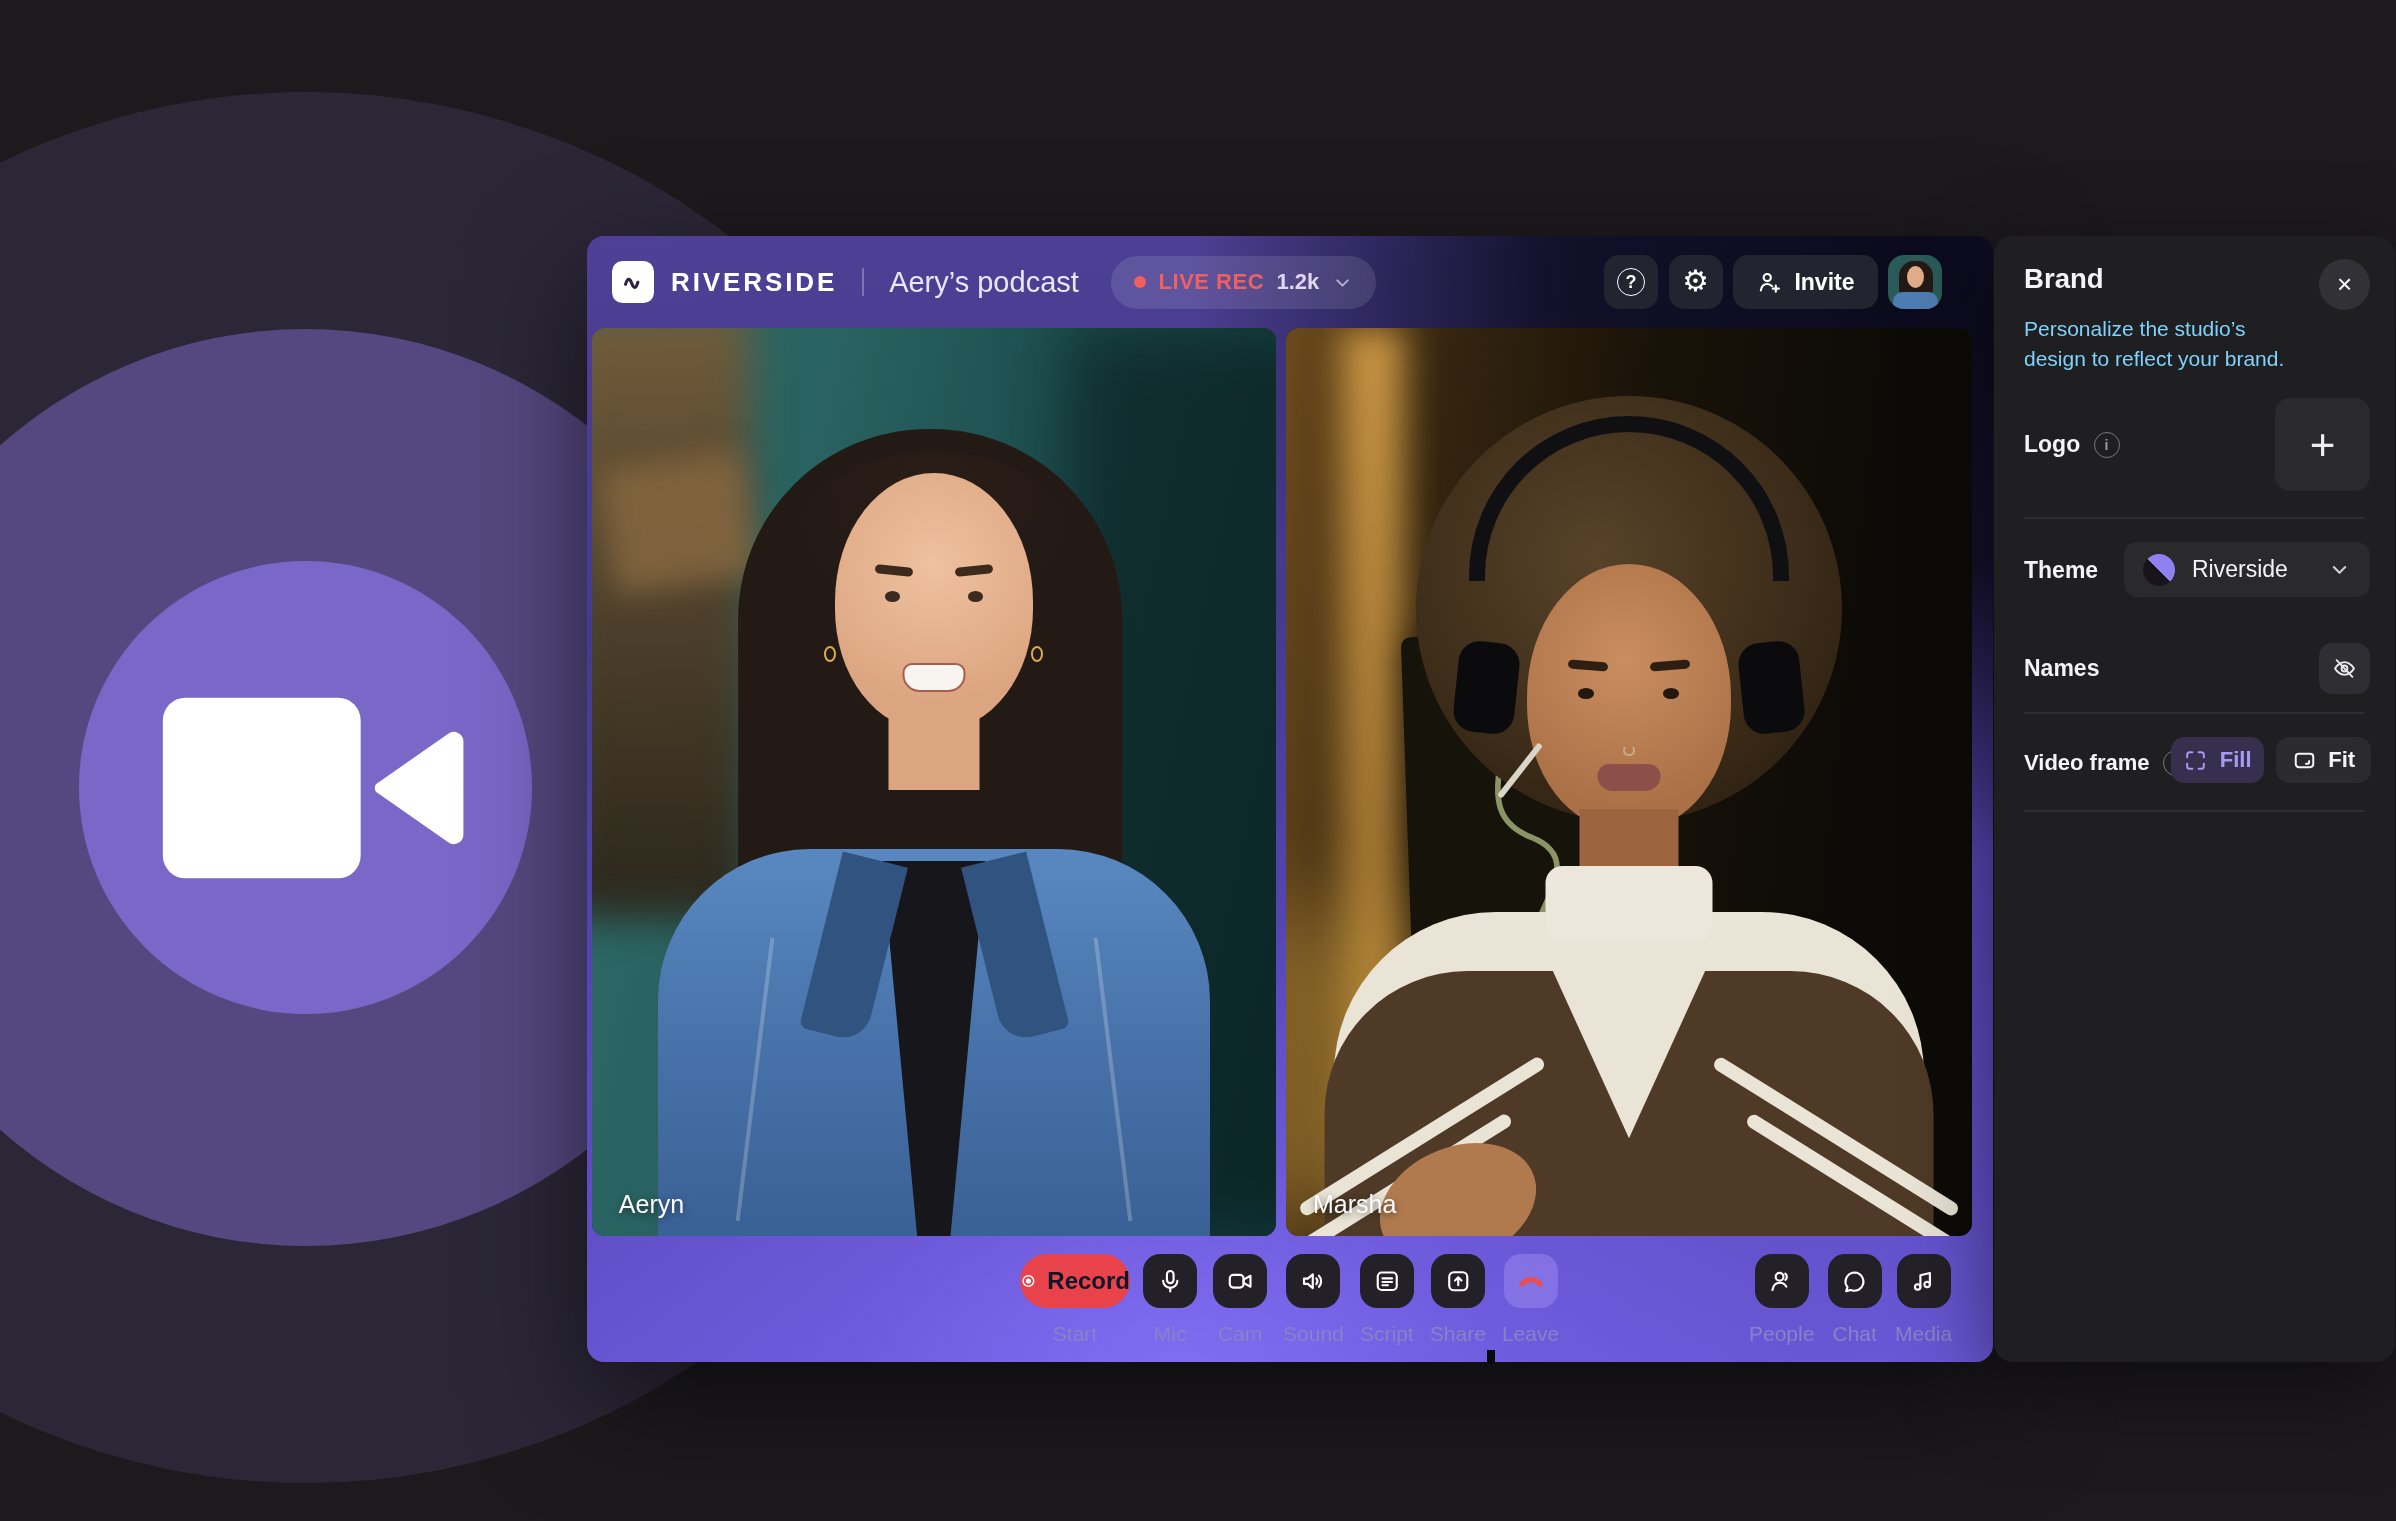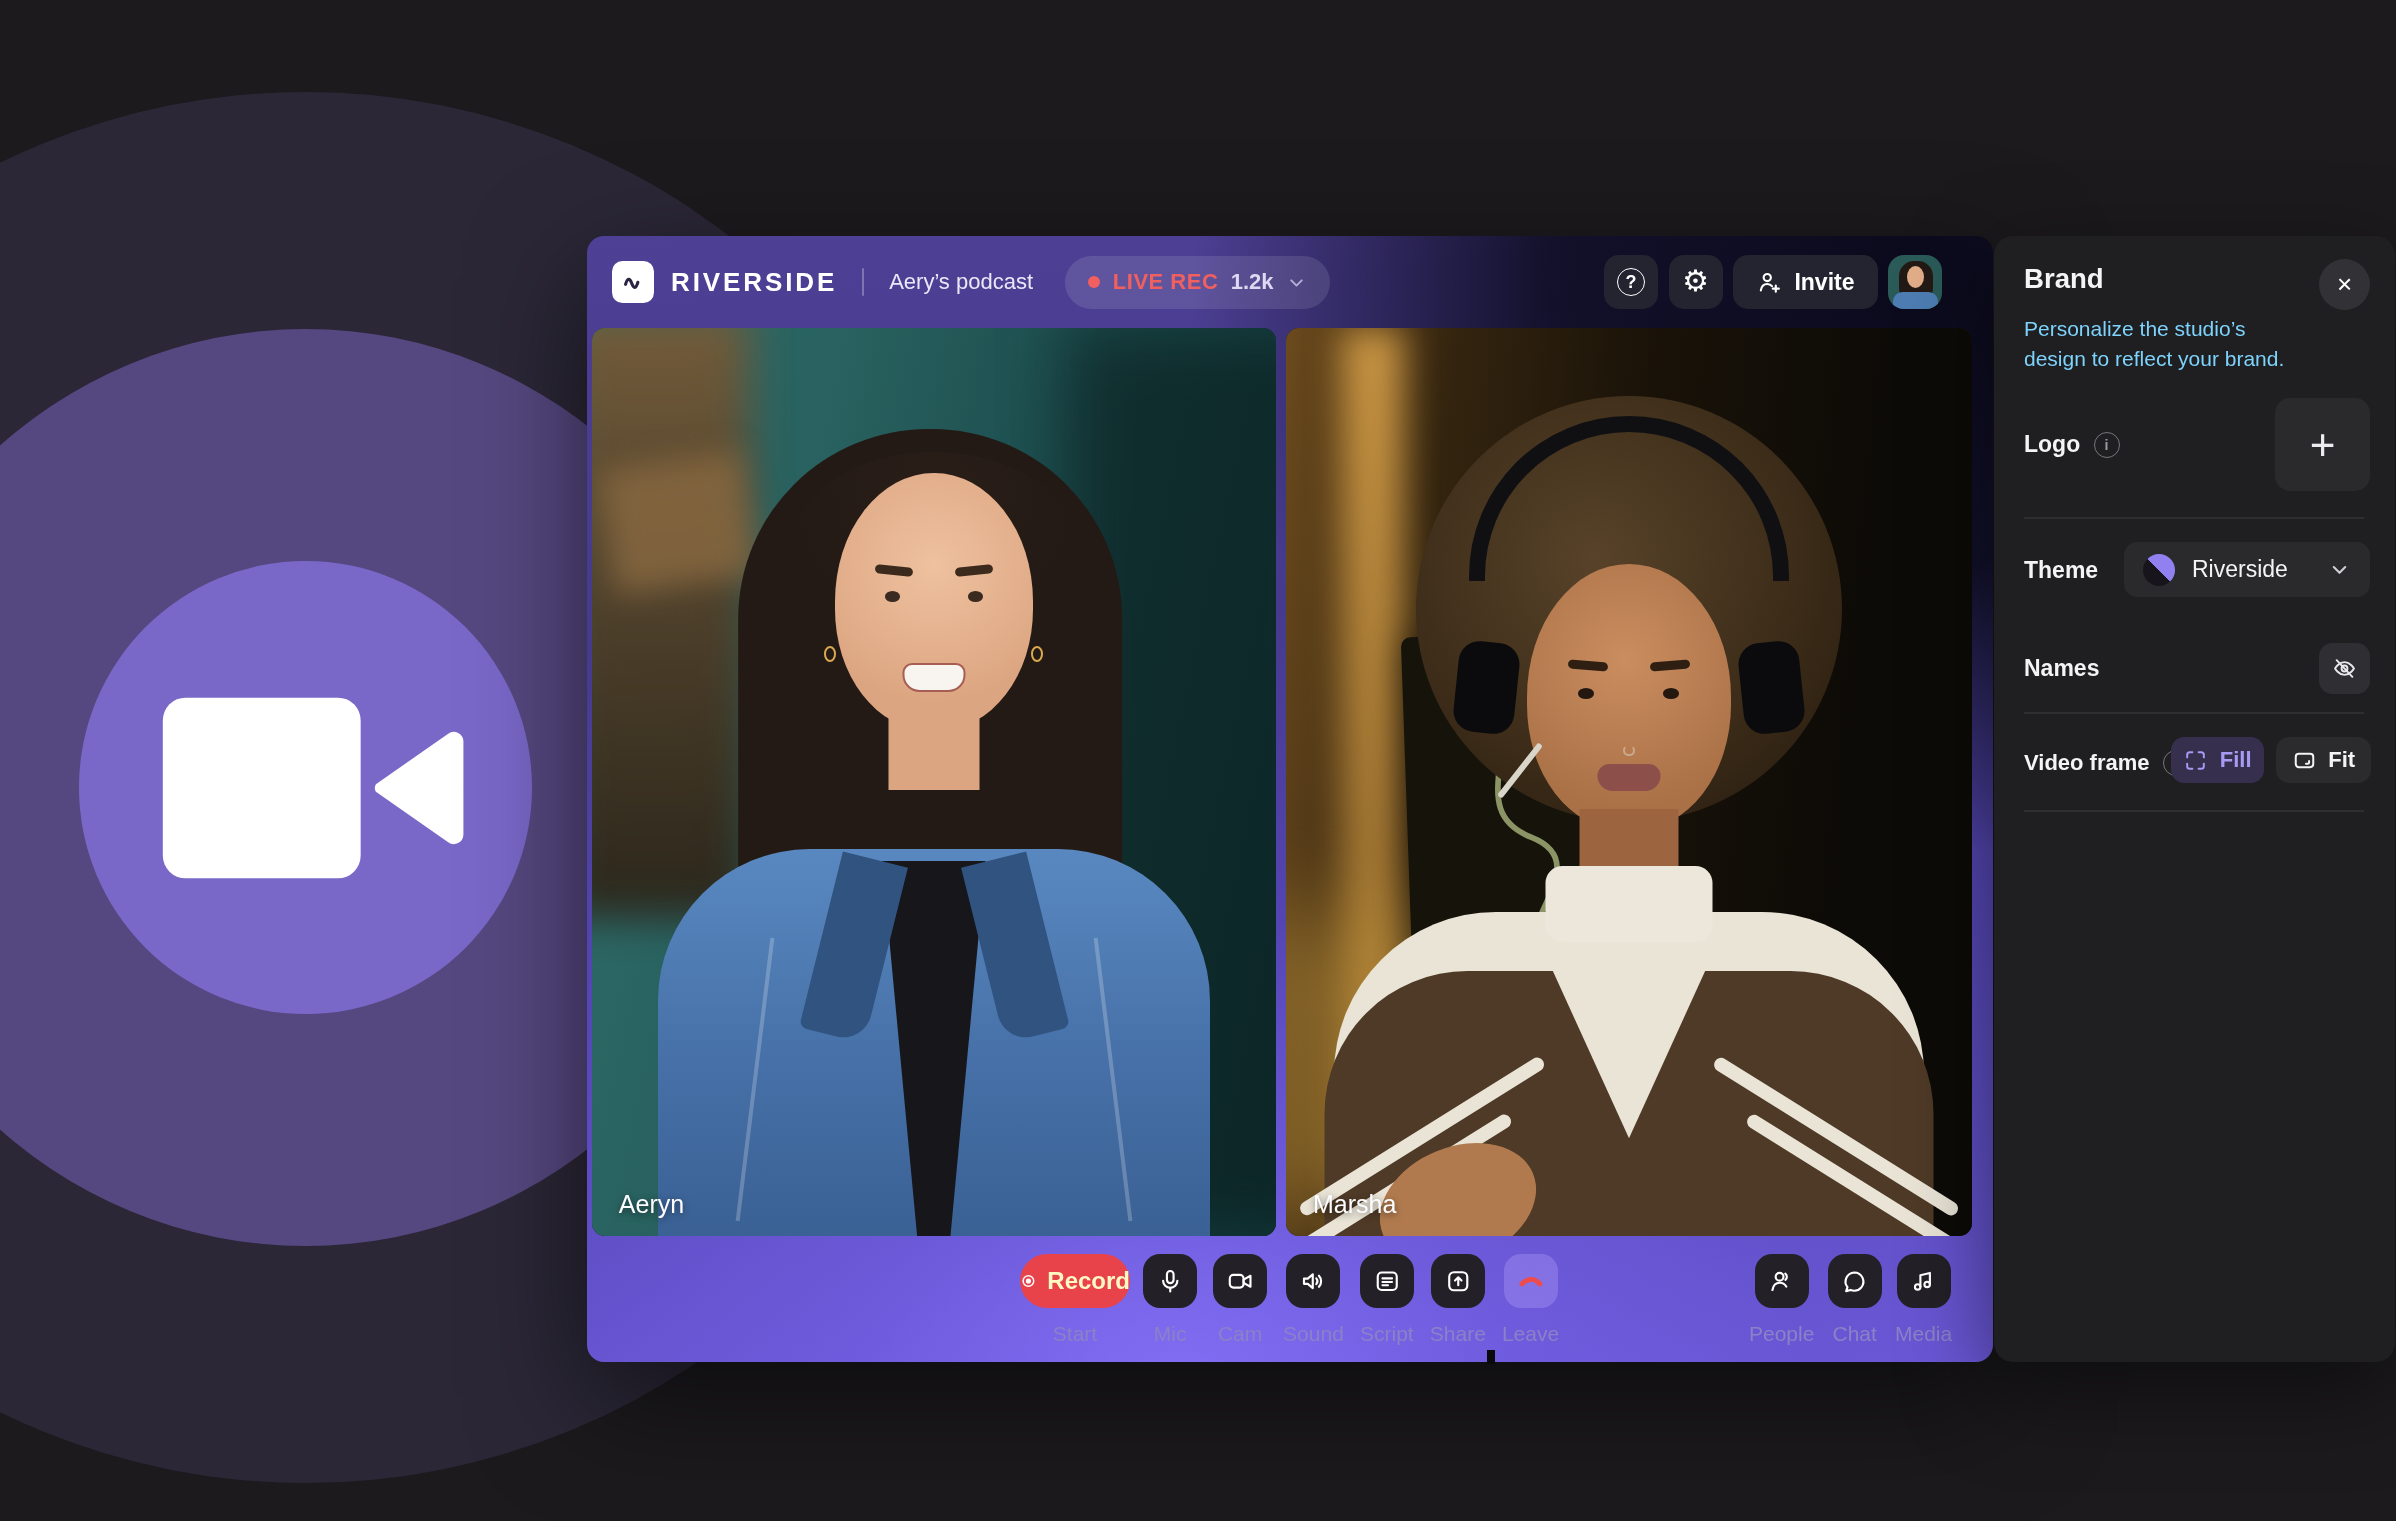--- a/index.html
+++ b/index.html
@@ -22,21 +22,21 @@
       radial-gradient(75% 75% at 94% 4%, #0b0a1c 0%, rgba(11,10,28,0.88) 34%, rgba(11,10,28,0) 68%),
       linear-gradient(176deg, #4e4095 0%, #453a8c 34%, #5546b4 62%, #6a57d6 100%);
     box-shadow:0 38px 114px rgba(0,0,0,0.55);
   }
 
   
   .topbar { position:absolute; left:0; top:0; right:0; height:92px; display:flex; align-items:center; padding:0 51px 0 25px; }
   .logo-sq { width:42px; height:42px; background:#fff; border-radius:10.5px; display:flex; align-items:center; justify-content:center; flex:0 0 auto; }
   .brandname { color:#fff; font-size:26px; font-weight:700; letter-spacing:2.9px; margin-left:17px; }
   .tb-div { width:1.9px; height:28.5px; background:rgba(255,255,255,0.28); margin:0 25px; border-radius:1px; }
-  .studio-title { color:#eae7f8; font-size:22px; font-weight:500; }
+  .studio-title { color:#eae7f8; font-size:29px; font-weight:500; }
   .live-badge { margin-left:32px; height:53px; border-radius:27px; background:rgba(255,255,255,0.11);
     display:flex; align-items:center; gap:12.4px; padding:0 23px; cursor:default; }
   .live-dot { width:12.4px; height:12.4px; border-radius:50%; background:#f25f5f; }
   .live-label { color:#f0605f; font-size:22px; font-weight:700; letter-spacing:0.5px; }
   .live-count { color:#ded8f2; font-size:22px; font-weight:600; }
   .tb-right { margin-left:auto; display:flex; align-items:center; gap:10.5px; }
   .tb-btn { height:54px; min-width:54px; border:none; border-radius:15px; background:#242330;
     display:flex; align-items:center; justify-content:center; color:#fff; gap:11.4px; }
   .help-circle { width:28.5px; height:28.5px; border:1.9px solid #fff; border-radius:50%; color:#fff;
     font-size:18px; font-weight:700; display:flex; align-items:center; justify-content:center; }
@@ -123,21 +123,21 @@
 
   
   .tb-wrap { position:absolute; display:flex; gap:16px; top:1018px; }
   .tb-left { left:433px; } .tb-rightgrp { left:1162px; gap:13.3px; }
   .tbtn-wrap { display:flex; flex-direction:column; align-items:center; }
   .tbtn { width:54px; height:54px; border:none; border-radius:17px; background:#232127;
     display:flex; align-items:center; justify-content:center; }
   .tbtn.leave { background:rgba(190,172,255,0.30); }
   .tlabel { margin-top:14.3px; font-size:21px; color:#8d80c8; }
   .rec-wrap { display:flex; flex-direction:column; align-items:center; margin-right:-2.9px; }
-  .rec-btn { width:110px; height:54px; border:none; border-radius:27.6px; background:#e8424b; color:#fef9c3;
+  .rec-btn { width:110px; height:54px; border:none; border-radius:27.6px; background:#e8424b; color:#0f172a;
     display:flex; align-items:center; justify-content:center; gap:10.5px; font-size:24px; font-weight:600; font-family:inherit; }
   .cursor-tick { position:absolute; left:1487px; top:1350px; width:7.6px; height:14.3px; background:#0a0a0a; }
 
   
   .panel { position:absolute; left:1994px; top:236px; width:401px; height:1126px; background:#1f1f21;
     border-radius:19px; color:#f4f4f6; box-shadow:0 28.5px 86px rgba(0,0,0,0.5); }
   .panel .abs { position:absolute; }
   .p-title { left:30px; top:27px; font-size:27.6px; font-weight:700; }
   .p-close { right:25px; top:23px; width:51px; height:51px; border:none; border-radius:50%; background:#323236;
     color:#fff; font-size:26px; display:flex; align-items:center; justify-content:center; }

